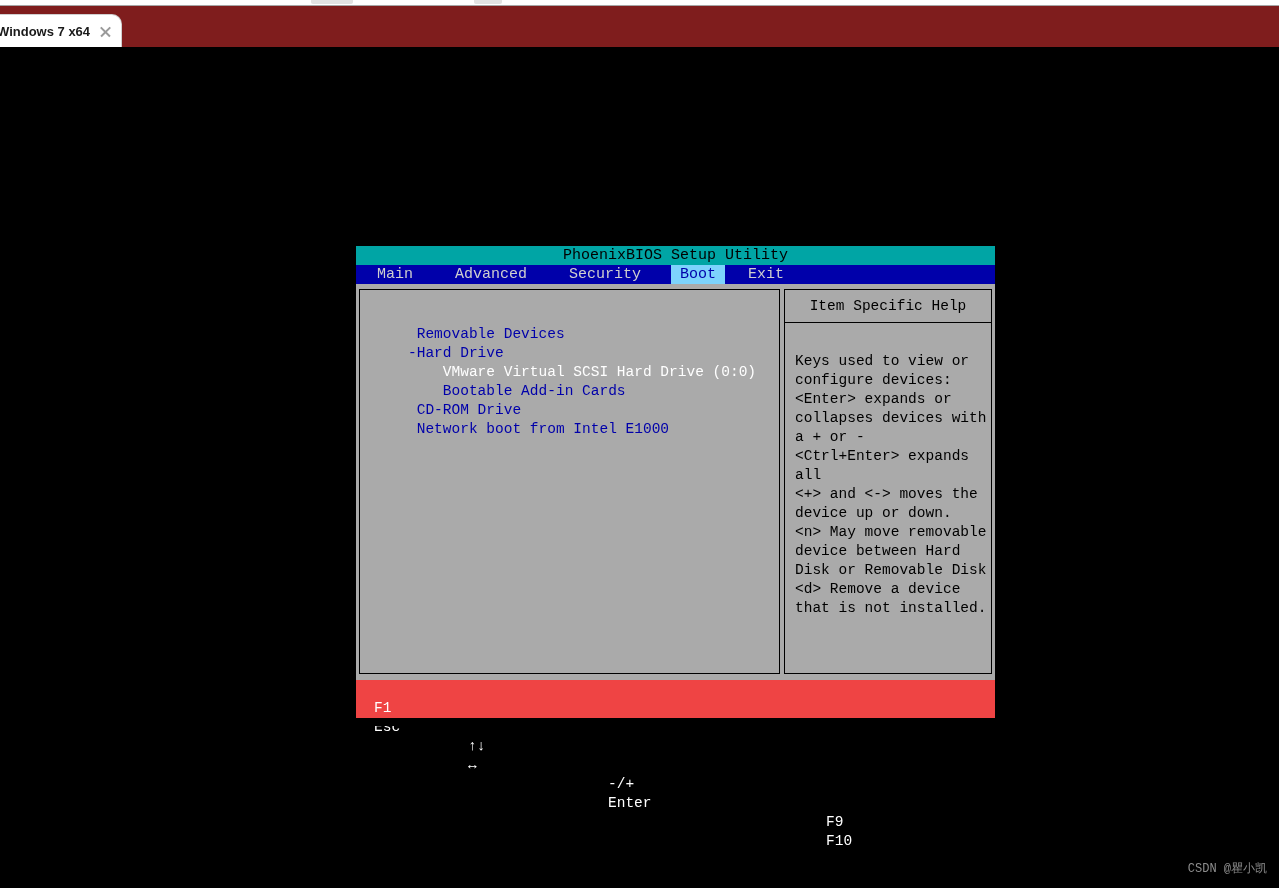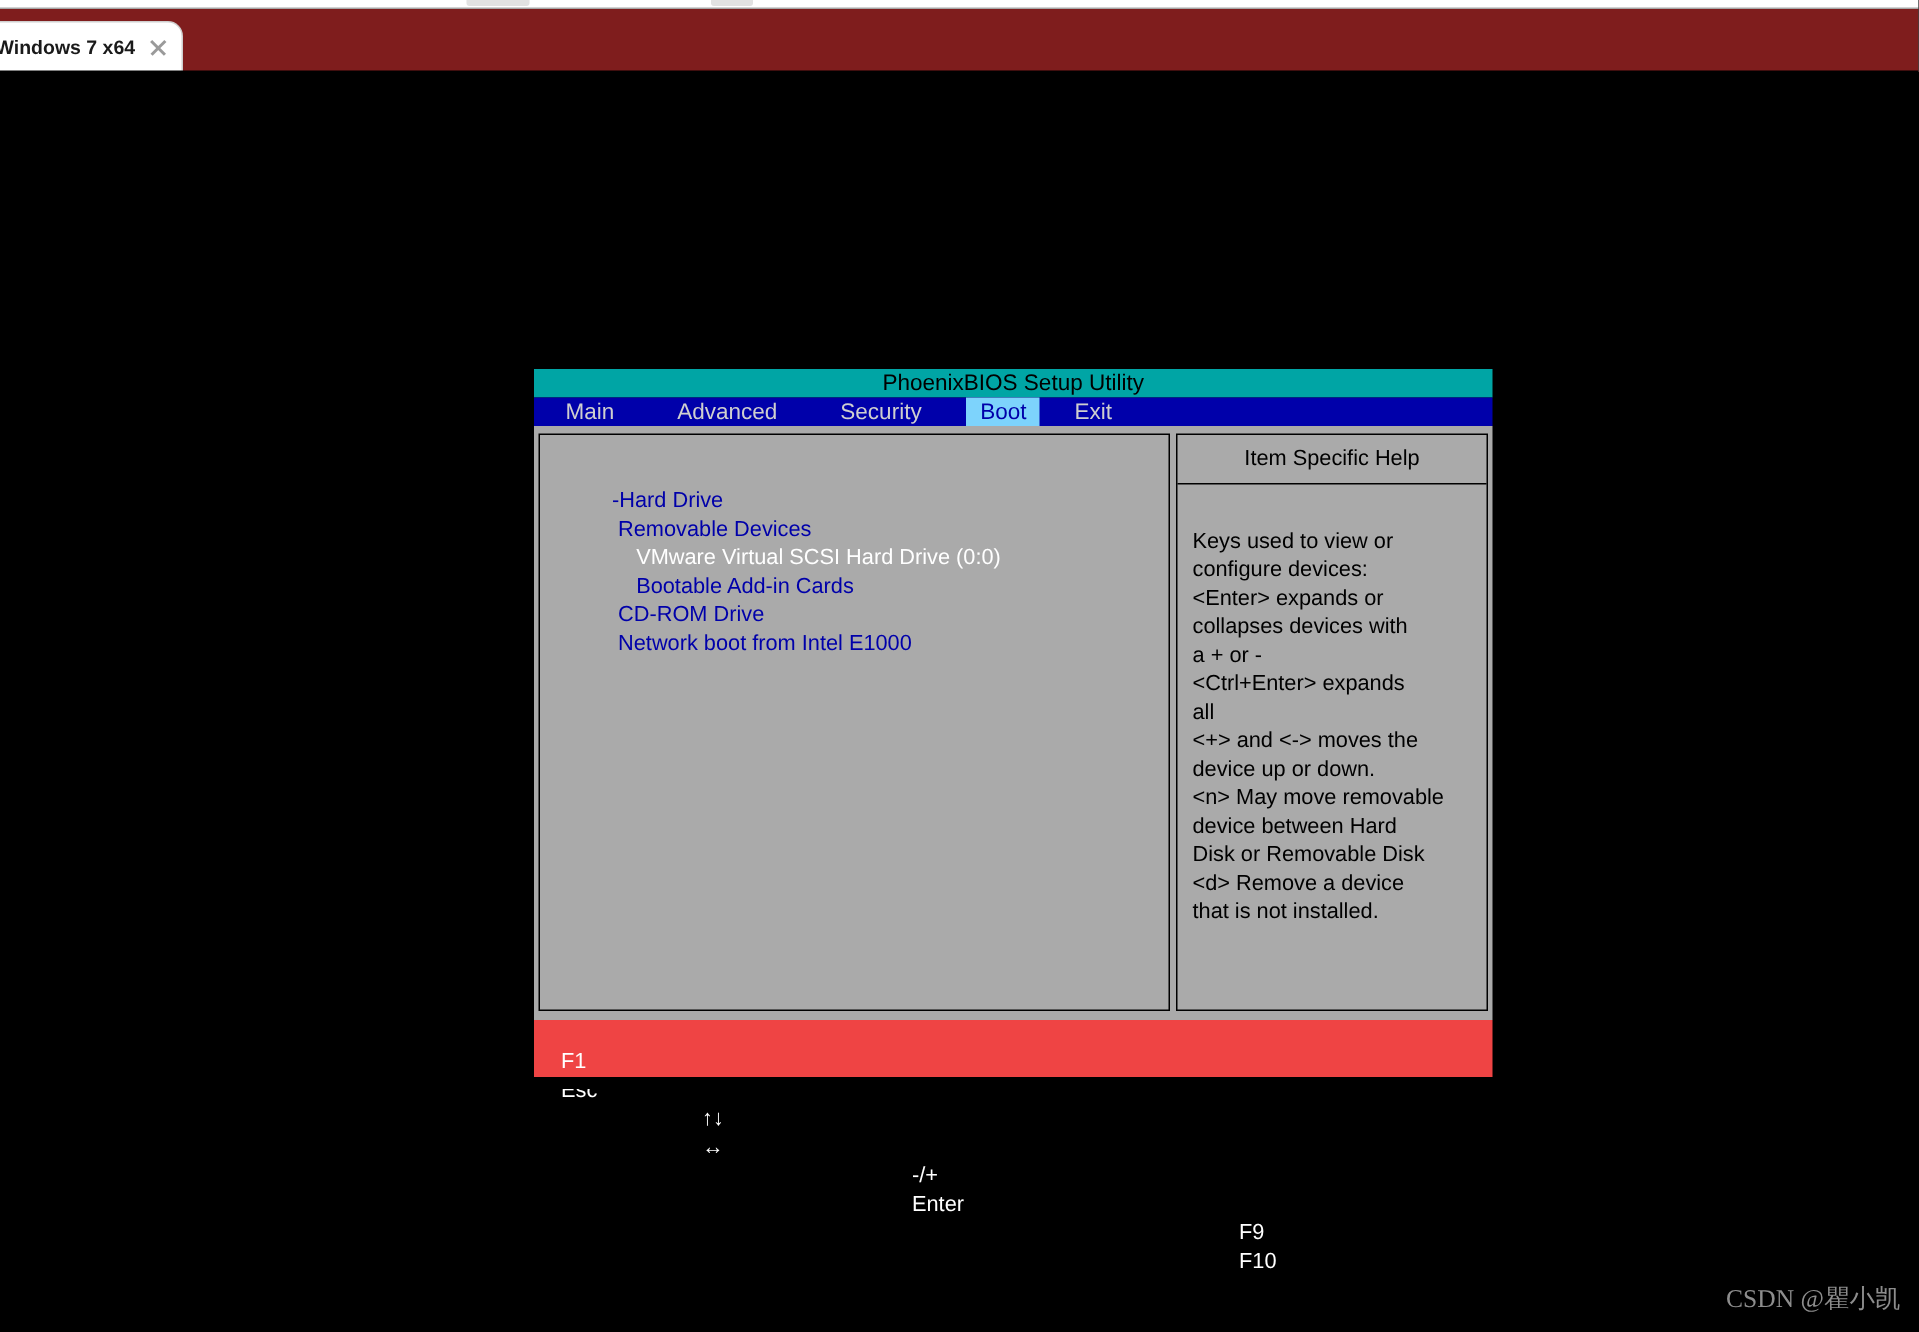--- a/index.html
+++ b/index.html
@@ -111,21 +111,21 @@
   }
 
   
   #bios-window {
     position: absolute;
     left: 356px;
     top: 198px;            
     width: 639px;
     height: 525px;
     background: #000000;
-    font-family: Liberation Sans, sans-serif;
+    font-family: Liberation Mono, monospace;
     line-height: 1;
     -webkit-font-smoothing: none;
   }
 
   #bios-titlebar {
     position: absolute;
     left: 0; top: 0;
     width: 639px;
     height: 19px;
     background: #00a5a5;
@@ -271,22 +271,22 @@
   .col-e { left: 252px; }
   .col-f { left: 310px; }
   .col-g { left: 470px; }
   .col-h { left: 510px; }
 
   
   #watermark {
     position: absolute;
     right: 12px;
     bottom: 11px;
-    font-family: Liberation Serif, serif;
-    font-size: 17px;
+    font-family: Liberation Mono, monospace;
+    font-size: 12px;
     color: #8d8d8d;
     white-space: nowrap;
   }
 </style>
 </head>
 <body>
 
 <div id="browser-chrome">
   <div id="toolbar-strip">
     <div class="toolbar-ghost" id="toolbar-ghost-1"></div>
@@ -317,22 +317,22 @@
       <div class="menu-tab" style="margin-left:24px;">Advanced</div>
       <div class="menu-tab" style="margin-left:24px;">Security</div>
       <div class="menu-tab selected" style="margin-left:21px;">Boot</div>
       <div class="menu-tab" style="margin-left:14px;">Exit</div>
     </div>
 
     <div id="bios-body">
 
       <div id="left-panel">
         <div id="boot-list">
+          <div class="boot-row"> Removable Devices</div>
           <div class="boot-row">-Hard Drive</div>
-          <div class="boot-row"> Removable Devices</div>
           <div class="boot-row selected">    VMware Virtual SCSI Hard Drive (0:0)</div>
           <div class="boot-row">    Bootable Add-in Cards</div>
           <div class="boot-row"> CD-ROM Drive</div>
           <div class="boot-row"> Network boot from Intel E1000</div>
         </div>
       </div>
 
       <div id="right-panel">
         <div id="help-title">Item Specific Help</div>
         <div id="help-body">

